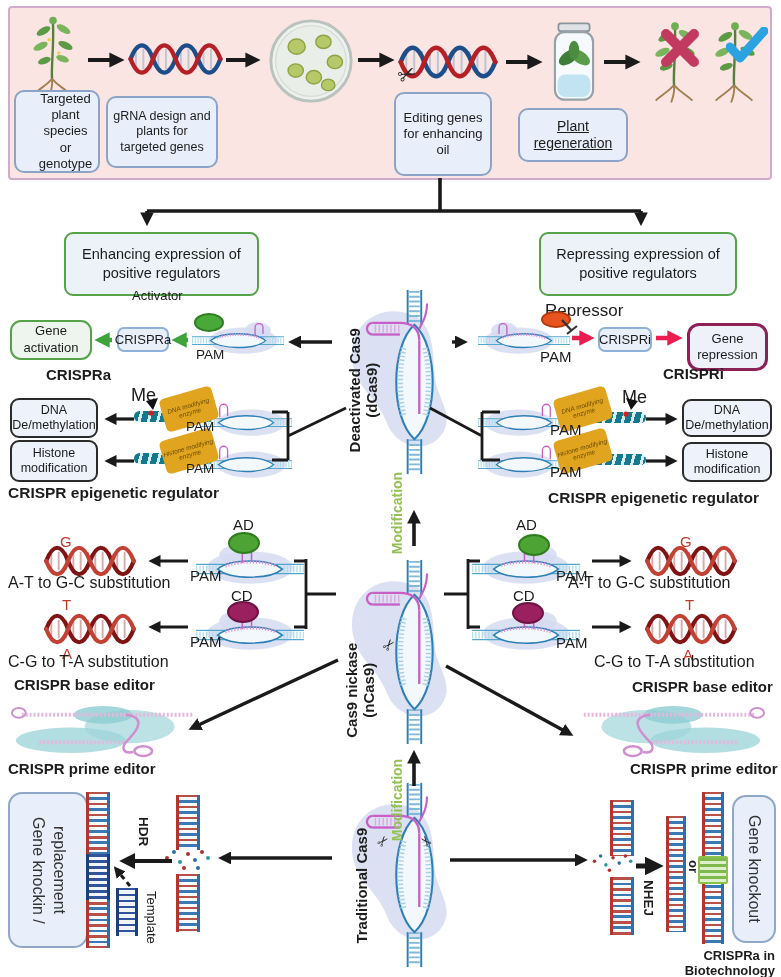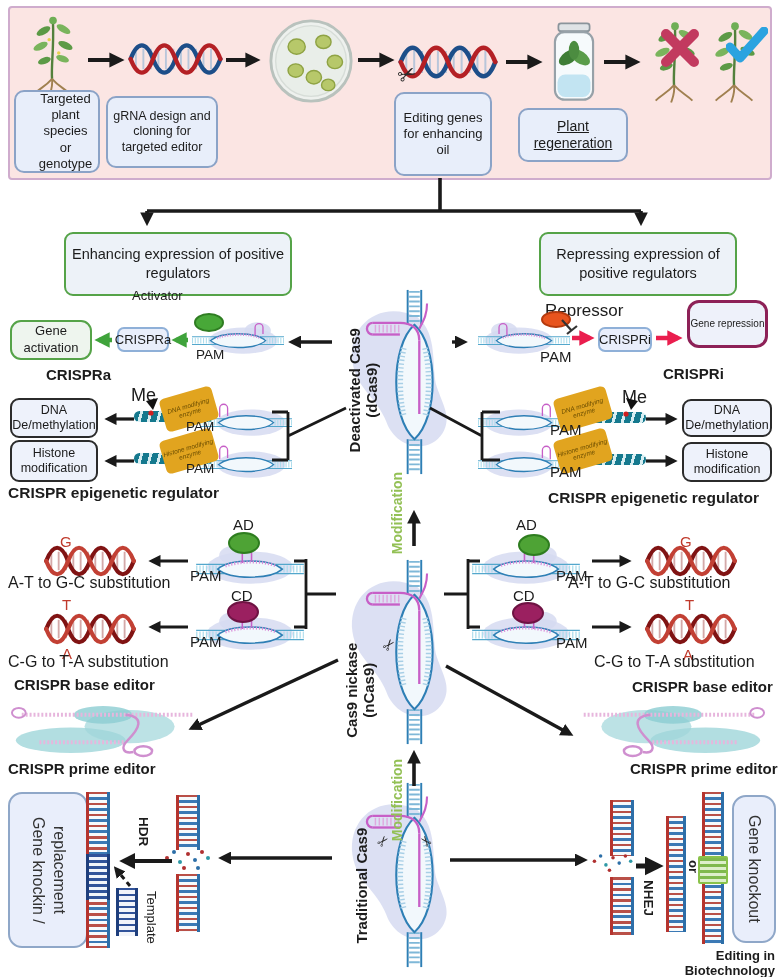--- a/index.html
+++ b/index.html
@@ -129,25 +129,25 @@
   </svg>
   <svg class="abs" style="left:660px;top:28px" width="40" height="40" viewBox="0 0 40 40">
     <line x1="6" y1="6" x2="34" y2="34" stroke="#c23a5f" stroke-width="10" stroke-linecap="round"></line>
     <line x1="34" y1="6" x2="6" y2="34" stroke="#c23a5f" stroke-width="10" stroke-linecap="round"></line>
   </svg>
   <svg class="abs" style="left:726px;top:27px" width="42" height="36" viewBox="0 0 42 36">
     <polyline points="4,20 14,31 38,4" stroke="#2ba3e0" stroke-width="9" fill="none" stroke-linecap="round" stroke-linejoin="round"></polyline>
   </svg>
 
   <div class="box" style="left:14px;top:90px;width:86px;height:83px;padding-left:21px;">Targeted plant species or genotype</div>
-  <div class="box" style="left:106px;top:96px;width:112px;height:72px;font-size:12.5px;">gRNA design and cloning for targeted editor</div>
+  <div class="box" style="left:106px;top:96px;width:112px;height:72px;font-size:12.5px;">gRNA design and plants for targeted genes</div>
   <div class="box" style="left:394px;top:92px;width:98px;height:84px;">Editing genes for enhancing oil</div>
   <div class="box" style="left:518px;top:108px;width:110px;height:54px;font-size:14px;text-decoration:underline;">Plant regeneration</div>
 
-  <div class="gbox" style="left:64px;top:232px;width:228px;height:64px;">Enhancing expression of positive regulators</div>
+  <div class="gbox" style="left:64px;top:232px;width:195px;height:64px;">Enhancing expression of positive regulators</div>
   <div class="gbox" style="left:539px;top:232px;width:198px;height:64px;">Repressing expression of positive regulators</div>
 
   <svg class="abs" style="left:334px;top:284px" width="126" height="196" viewBox="0 0 130 190">
     <path d="M86,28 C50,10 14,34 19,74 C23,102 44,110 54,136 C64,164 98,170 112,148 C122,132 112,118 106,100 C100,80 108,46 86,28 Z" fill="#d6daf1" opacity="0.85"></path>
     <g stroke="#2e7fb5" stroke-width="2">
       <line x1="76" y1="0" x2="76" y2="36"></line>
         <line x1="90" y1="0" x2="90" y2="36"></line>
       <line x1="76" y1="154" x2="76" y2="190"></line>
         <line x1="90" y1="154" x2="90" y2="190"></line>
     </g>
@@ -241,21 +241,21 @@
       <line x1="0" y1="36" x2="140" y2="36" stroke="#53a7cc" stroke-width="1.6"></line>
       <line x1="0" y1="30" x2="140" y2="30" stroke="#aadcec" stroke-width="9" stroke-dasharray="1.6 2.6"></line>
       <path d="M28,30 C44,16 96,16 112,30 C96,44 44,44 28,30 Z" fill="#f2f8fc" stroke="#2e7fb5" stroke-width="2"></path>
       <path d="M38,26 C58,19 88,19 104,26" fill="none" stroke="#d98fd9" stroke-width="4" stroke-dasharray="1.5 2.5"></path>
       <path d="M96,22 V10 a6,6 0 1 1 12,0 V20" fill="none" stroke="#c75fc7" stroke-width="2"></path>
     </svg>
   </div>
   <div class="oval" style="left:541px;top:311px;width:30px;height:17px;background:#e8541e;border:2px solid #b53a0e;box-sizing:border-box;"></div>
   <div class="pam" style="left:540px;top:348px;font-size:15px;">PAM</div>
   <div class="mini" style="left:598px;top:327px;width:54px;height:25px;">CRISPRi</div>
-  <div class="abs" style="left:687px;top:300px;width:81px;height:48px;background:#eef1fa;border:3px solid #8d2157;border-radius:12px;display:flex;align-items:center;justify-content:center;text-align:center;font-size:10px;line-height:1.2;box-sizing:border-box;">Gene repression</div>
+  <div class="abs" style="left:687px;top:323px;width:81px;height:48px;background:#eef1fa;border:3px solid #8d2157;border-radius:12px;display:flex;align-items:center;justify-content:center;text-align:center;font-size:13px;line-height:1.2;box-sizing:border-box;">Gene repression</div>
   <div class="blabel" style="left:663px;top:365px;">CRISPRi</div>
 
   <div class="abs" style="left:131px;top:385px;font-size:18px;">Me</div>
   <div class="obox" style="left:10px;top:398px;width:88px;height:40px;">DNA De/methylation</div>
   <div class="obox" style="left:10px;top:440px;width:88px;height:42px;">Histone modification</div>
   <div class="rope" style="left:134px;top:411px;width:80px;"></div>
   <div class="rope" style="left:134px;top:453px;width:80px;"></div>
   <svg class="abs" style="left:200px;top:402px" width="92" height="36" viewBox="0 0 140 52">
     <ellipse cx="78" cy="30" rx="52" ry="20" fill="#d6daf1" opacity="0.85"></ellipse>
     <line x1="0" y1="24" x2="140" y2="24" stroke="#53a7cc" stroke-width="1.6"></line>
@@ -463,21 +463,21 @@
   </svg>
   <div class="vtext" style="left:641px;top:872px;height:52px;font-weight:bold;font-size:13.5px;">NHEJ</div>
   <div class="ladder" style="left:666px;top:816px;width:20px;height:116px;"></div>
   <div class="vtext" style="left:686px;top:853px;height:26px;font-weight:bold;font-size:13px;">or</div>
   <div class="ladder" style="left:702px;top:792px;width:22px;height:152px;"></div>
   <div class="abs" style="left:698px;top:856px;width:30px;height:28px;background:repeating-linear-gradient(180deg,#7fb94e 0 3px,#ddefcb 3px 6px);border:2px solid #8ac24a;border-radius:2px;box-sizing:border-box;"></div>
   <div class="kbox" style="left:732px;top:795px;width:44px;height:148px;">
     <div>Gene knockout</div>
   </div>
 
-  <div class="abs" style="left:640px;top:948px;width:135px;text-align:right;font-weight:bold;font-size:13px;">Editing in Biotechnology</div>
+  <div class="abs" style="left:640px;top:948px;width:135px;text-align:right;font-weight:bold;font-size:13px;">CRISPRa in Biotechnology</div>
 
   <svg class="abs" style="left:0;top:0;pointer-events:none;" width="781" height="977" viewBox="0 0 781 977">
     <defs>
       <marker id="mA" viewBox="0 0 10 10" refX="7" refY="5" markerWidth="3.8" markerHeight="3.8" orient="auto">
           <path d="M0,0 L10,5 L0,10 z" fill="#1a1a1a"></path>
         </marker>
       <marker id="mG" viewBox="0 0 10 10" refX="7" refY="5" markerWidth="3.4" markerHeight="3.4" orient="auto">
           <path d="M0,0 L10,5 L0,10 z" fill="#3fa33b"></path>
         </marker>
       <marker id="mR" viewBox="0 0 10 10" refX="7" refY="5" markerWidth="3.4" markerHeight="3.4" orient="auto">

